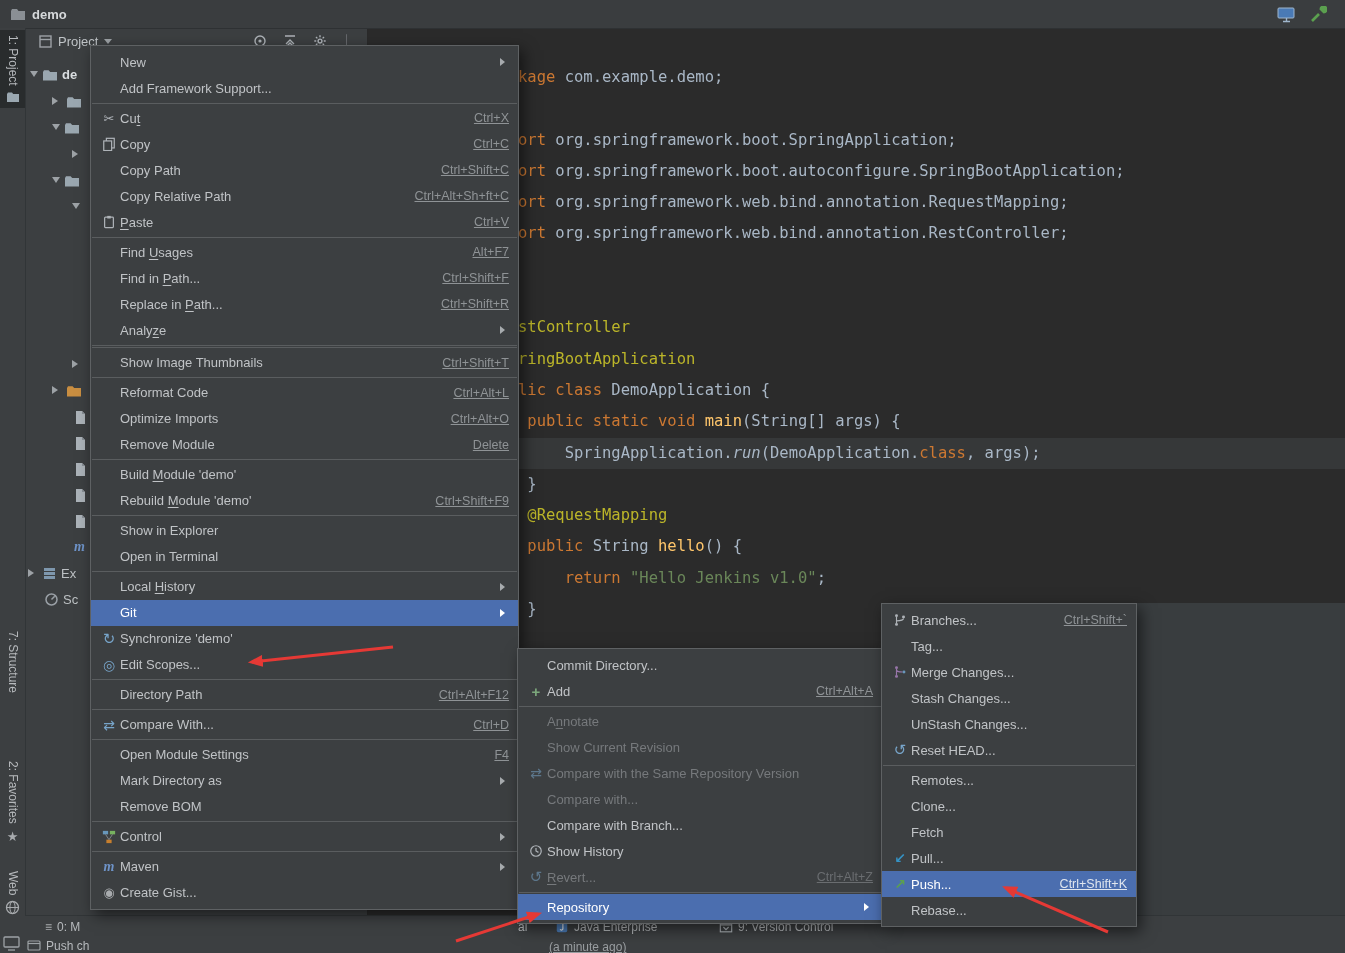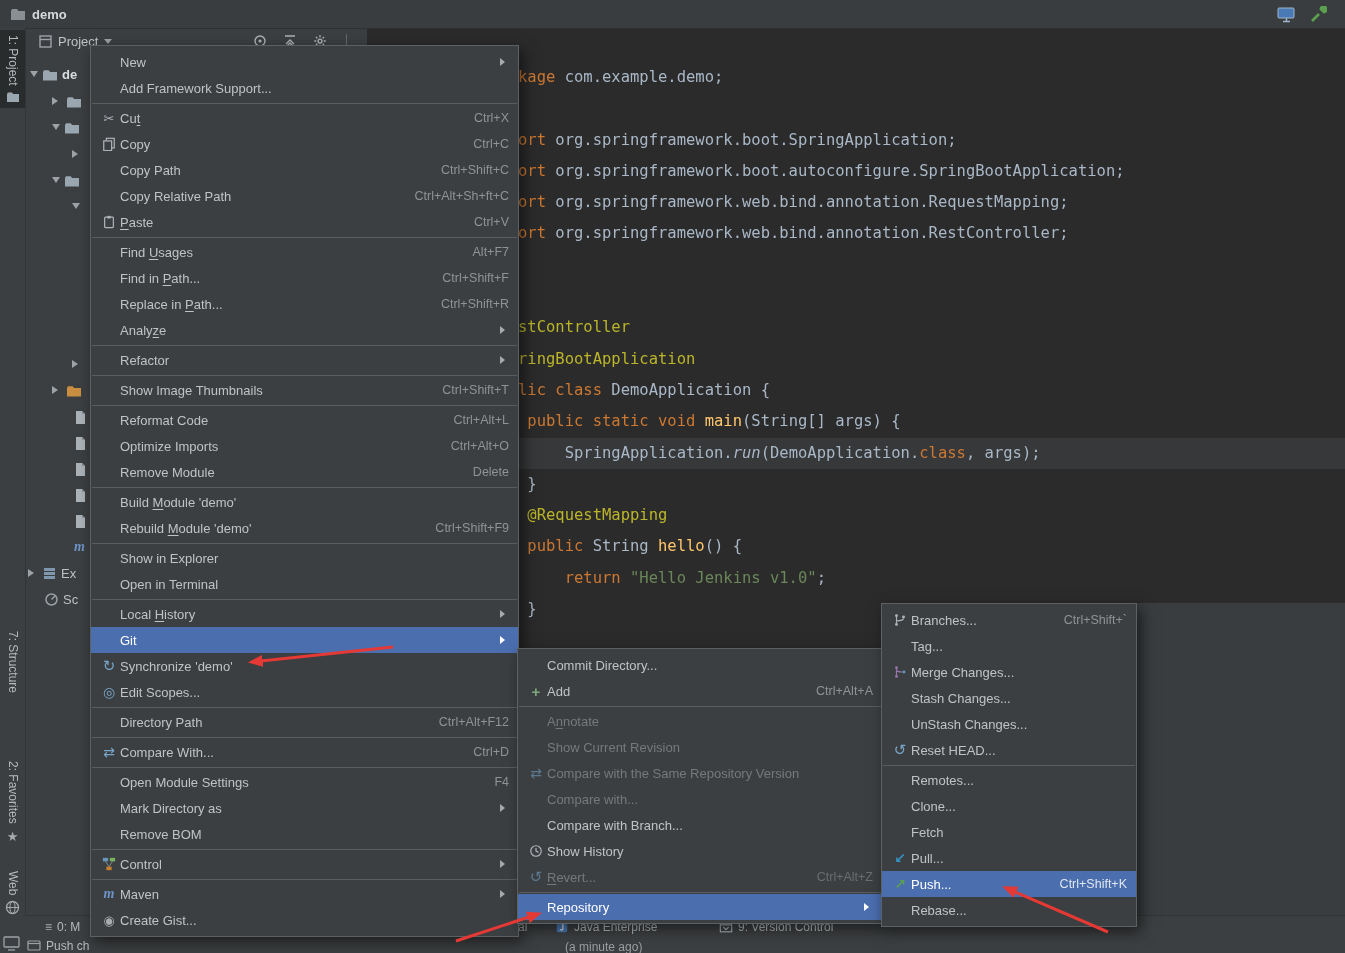--- a/index.html
+++ b/index.html
@@ -49,21 +49,21 @@
   #bottom-bar .abs{position:absolute;display:flex;align-items:center;gap:5px;white-space:nowrap;}
   #bottom-bar .dim{color:#9A9EA1;}
   
   .menu{position:absolute;background:#3C3F41;border:1px solid #5E6163;box-shadow:4px 5px 14px rgba(0,0,0,.55);
         padding:3px 0;z-index:10;font-size:13px;color:#C0C3C6;}
   #menu-context{left:90px;top:45px;width:427px;}
   #menu-git{left:517px;top:648px;width:364px;}
   #menu-repo{left:881px;top:603px;width:254px;}
   .mi{height:26px;display:flex;align-items:center;padding:0 9px 0 7px;white-space:nowrap;}
   .mi .ic{width:22px;min-width:22px;height:16px;display:flex;align-items:center;justify-content:center;font-size:13px;}
-  .mi .sc{margin-left:auto;color:#8F9396;padding-left:28px;font-size:12.5px;}
+  .mi .sc{margin-left:auto;color:#8F9396;padding-left:28px;font-size:12.5px;text-decoration:underline;}
   .mi .sub{margin-left:auto;width:0;height:0;border:4px solid transparent;border-left:5px solid #A7ABAE;}
   .mi.sel{background:#4B6EAF;color:#FFFFFF;}
   .mi.sel .sc{color:#DFE5EE;}
   .mi.sel .sub{border-left-color:#FFFFFF;}
   .mi.dis{color:#76797C;}
   .mi.dis .sc{color:#6A6D70;}
   .mi.dis .ic{opacity:.55;}
   .msep{height:1px;background:#5A5D5F;margin:1.5px 1px;}
   u{text-underline-offset:2px;}
   
@@ -354,21 +354,21 @@
     </div>
     <div class="abs" style="left:694px;top:4px;">
       <span class="gi">
         <svg width="14" height="14" viewBox="0 0 16 16">
             <rect x="1.5" y="2.5" width="13" height="11" fill="none" stroke="#AEB3B8" stroke-width="1.3"></rect>
             <path d="M1.5 5.5h13M5 8l3 3 3-3" fill="none" stroke="#AEB3B8" stroke-width="1.3"></path>
           </svg>
       </span>
       <span>9: Version Control</span>
     </div>
-    <div class="abs dim" style="left:540px;top:24px;">
+    <div class="abs dim" style="left:524px;top:24px;text-decoration:underline;">
       <span>(a minute ago)</span>
     </div>
   </div>
 
   <div class="menu" id="menu-context">
       <div class="mi">
         <span class="ic gi"></span>
         <span class="lbl">New</span>
         <span class="sub"></span>
       </div>
@@ -429,25 +429,20 @@
         <span class="ic gi"></span>
         <span class="lbl">Replace in <u>P</u>ath...</span>
         <span class="sc">Ctrl+Shift+R</span>
       </div>
       <div class="mi">
         <span class="ic gi"></span>
         <span class="lbl">Analy<u>z</u>e</span>
         <span class="sub"></span>
       </div>
       <div class="msep"></div>
-      <div class="mi">
-        <span class="ic gi"></span>
-        <span class="lbl">Refactor</span>
-        <span class="sub"></span>
-      </div>
       <div class="msep"></div>
       <div class="mi">
         <span class="ic gi"></span>
         <span class="lbl">Show Image Thumbnails</span>
         <span class="sc">Ctrl+Shift+T</span>
       </div>
       <div class="msep"></div>
       <div class="mi">
         <span class="ic gi"></span>
         <span class="lbl">Reformat Code</span>

